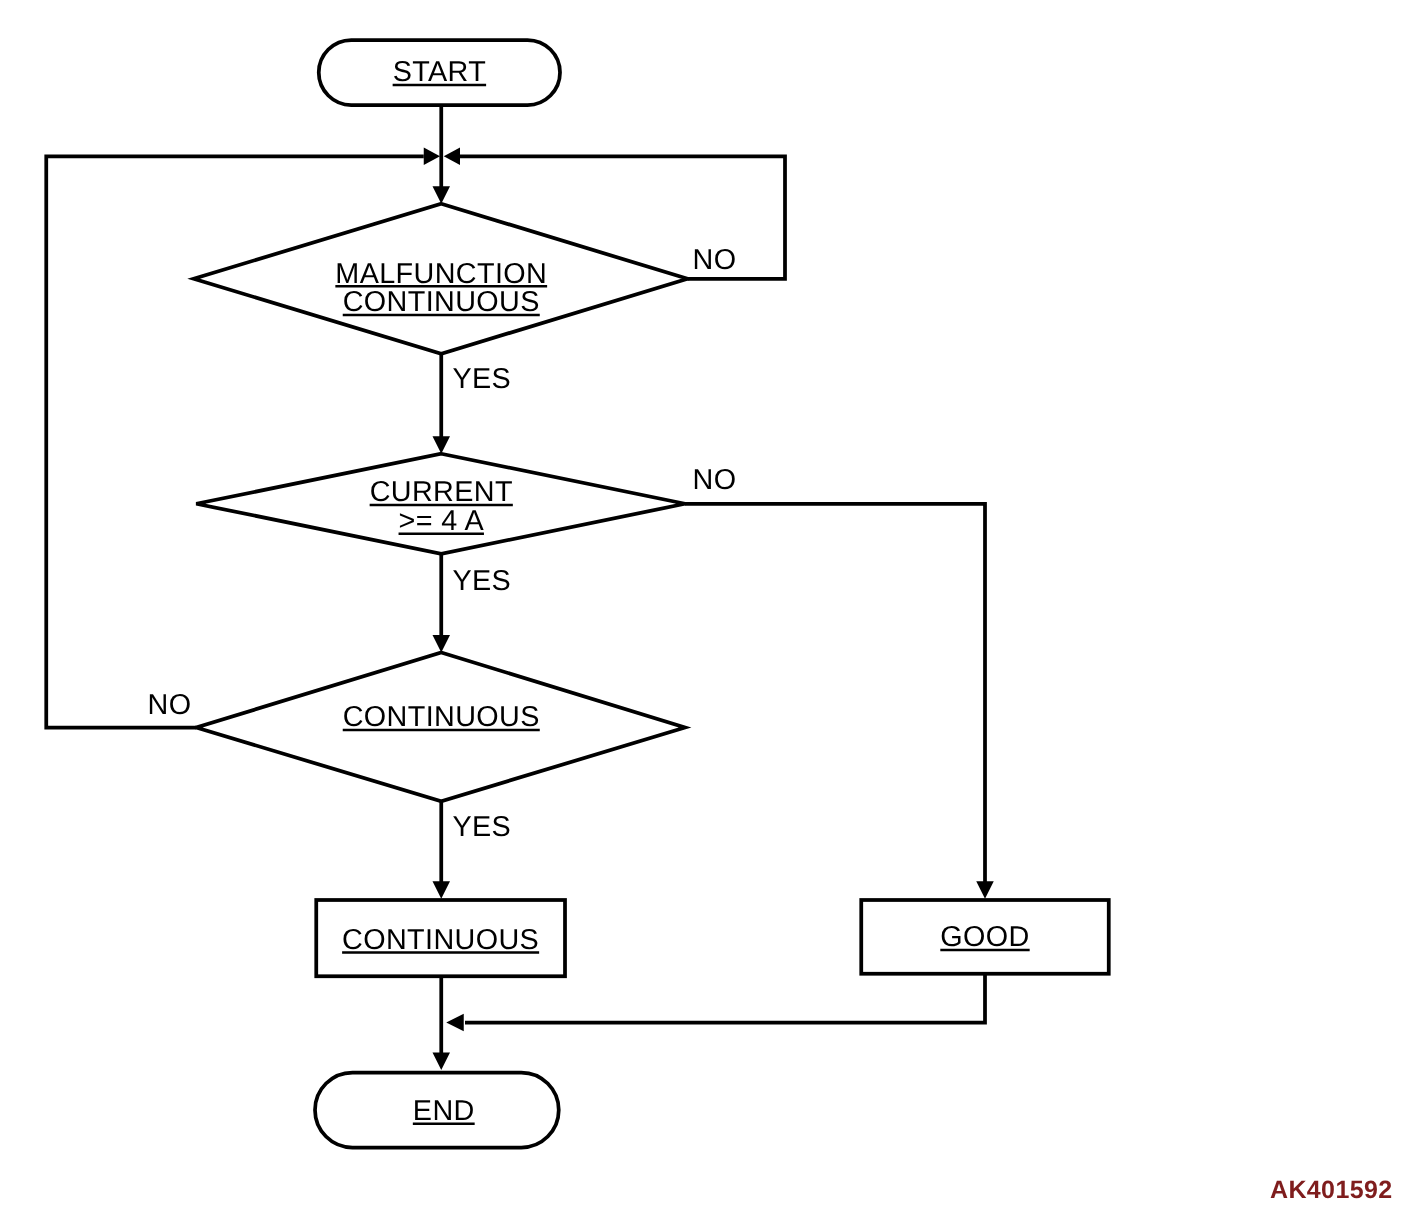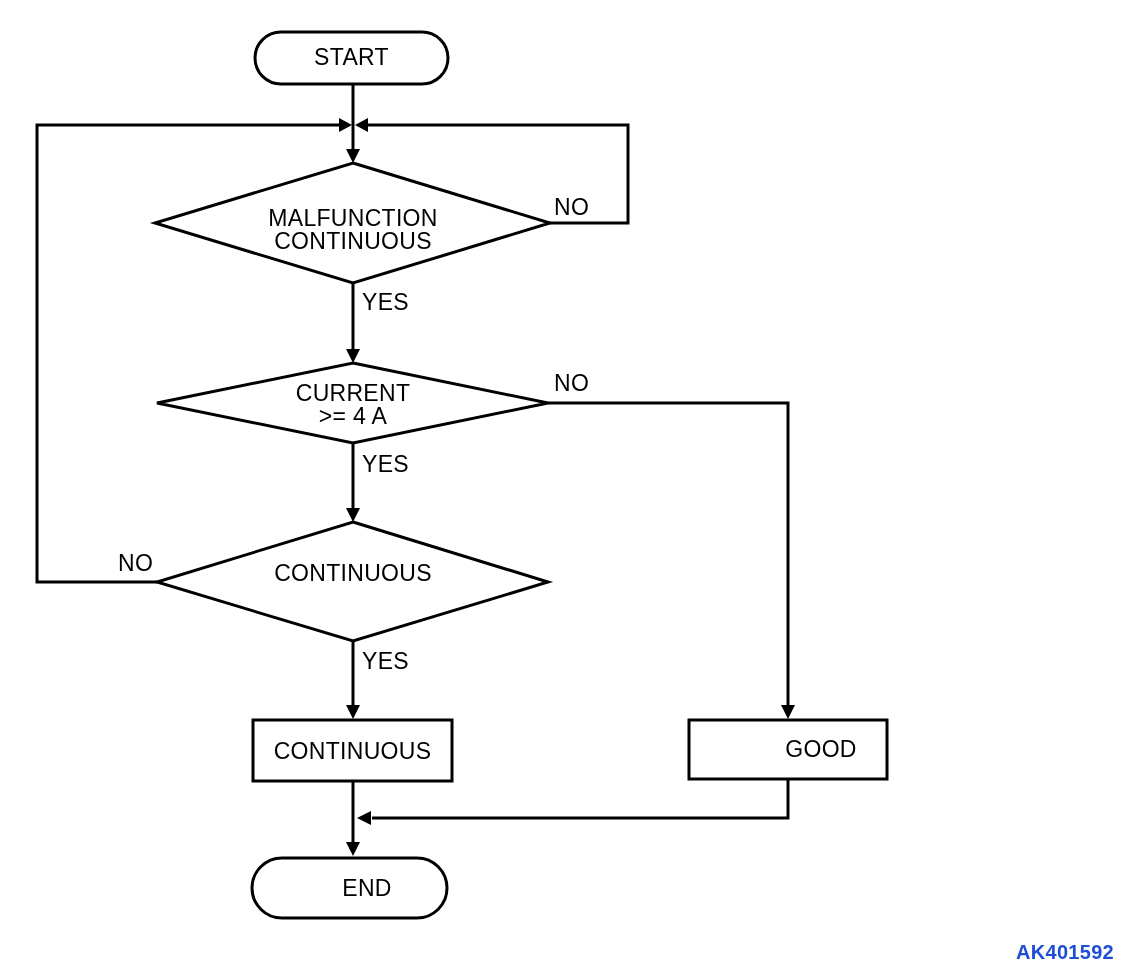--- a/index.html
+++ b/index.html
@@ -24,31 +24,32 @@
   .lbl {
     position: absolute;
     font-size: 23px;
     line-height: 23px;
     letter-spacing: 0.3px;
     white-space: nowrap;
     color: #000000;
   }
   .lbl.center {
     text-align: center;
+    text-decoration: underline;
   }
   .lbl .line {
     display: block;
   }
   .code {
     position: absolute;
     font-size: 20px;
     line-height: 22px;
     font-weight: bold;
     letter-spacing: 0.3px;
-    color: #1d4ed8;
+    color: #7f1d1d;
   }
 </style>
 </head>
 <body>
 
 <div class="canvas">
 
   <svg width="1136" height="978" viewBox="0 0 1136 978">
 
     <g stroke="#000000" stroke-width="3" fill="none">
@@ -97,23 +98,23 @@
     <span class="line">CURRENT</span>
     <span class="line">&gt;= 4 A</span>
   </div>
 
   <div class="lbl center" style="left:203px; top:562px; width:300px;">
     <span class="line">CONTINUOUS</span>
   </div>
 
   <div class="lbl center" style="left:253px; top:740px; width:199px;">CONTINUOUS</div>
 
-  <div class="lbl center" style="left:689px; top:738px; width:198px;padding-left:33px;">GOOD</div>
+  <div class="lbl center" style="left:689px; top:738px; width:198px;">GOOD</div>
 
-  <div class="lbl center" style="left:252px; top:877px; width:230px;">END</div>
+  <div class="lbl center" style="left:240px; top:877px; width:230px;">END</div>
 
   <div class="lbl" style="left:554px; top:196px;">NO</div>
 
   <div class="lbl" style="left:362px; top:291px;">YES</div>
 
   <div class="lbl" style="left:554px; top:372px;">NO</div>
 
   <div class="lbl" style="left:362px; top:453px;">YES</div>
 
   <div class="lbl" style="left:118px; top:552px;">NO</div>

